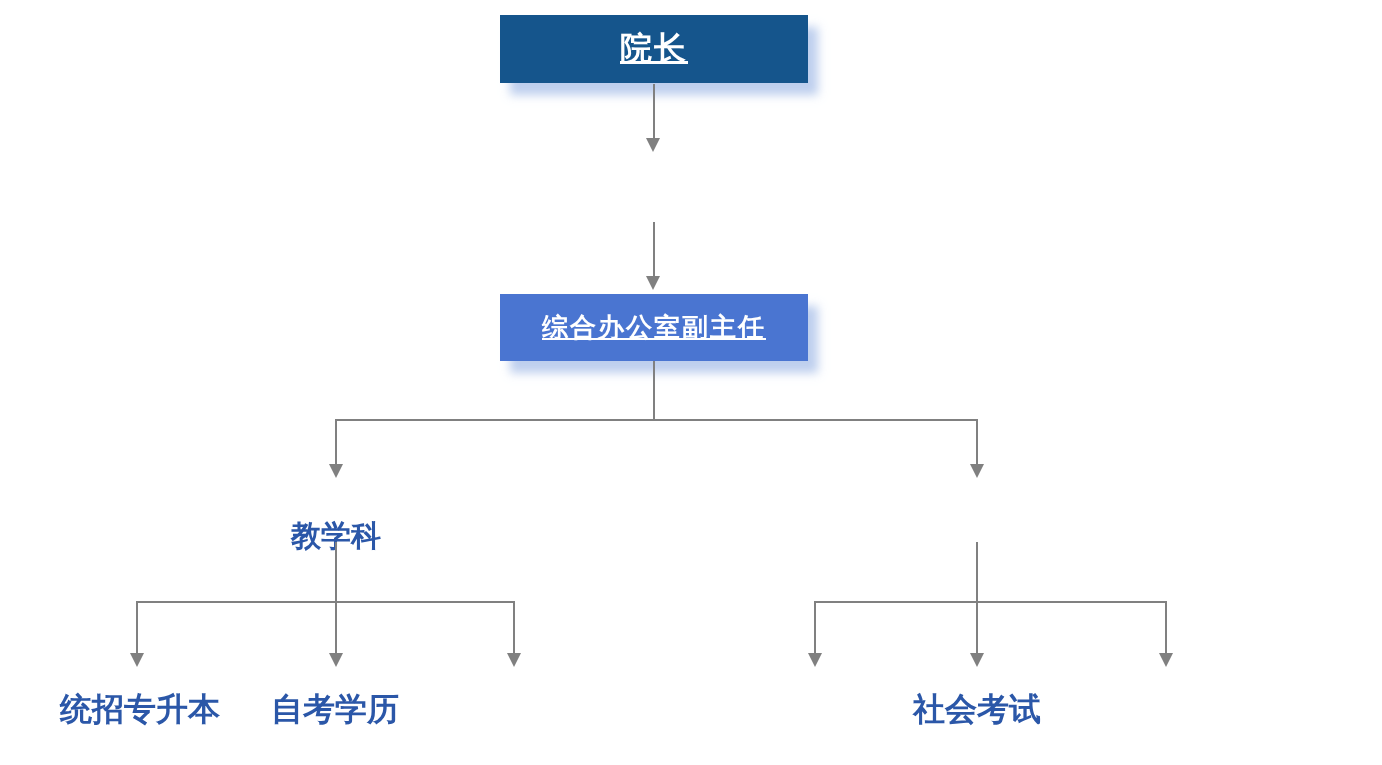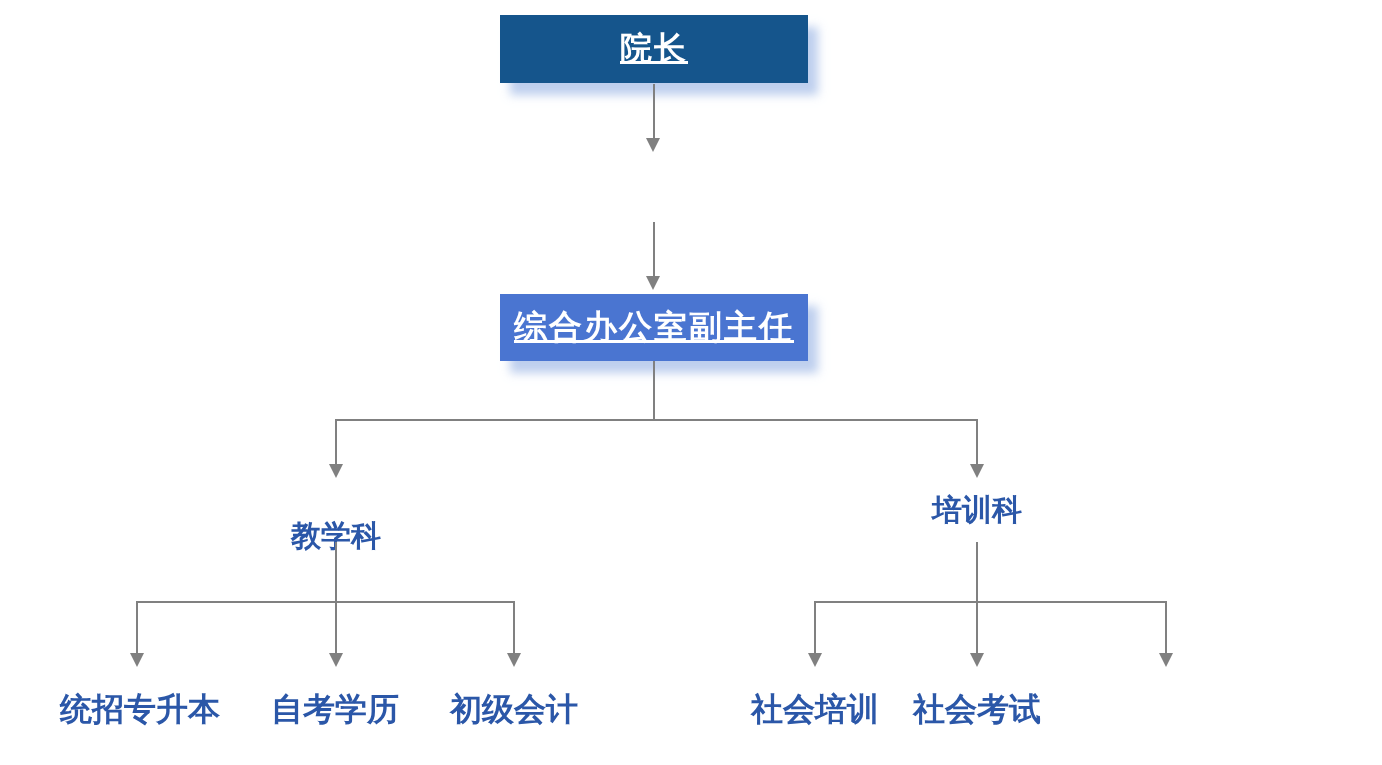--- a/index.html
+++ b/index.html
@@ -35,21 +35,21 @@
     justify-content:center;
     color:var(--node-text);
     font-weight:bold;
     font-size:32px;
     letter-spacing:2px;
     box-shadow:10px 12px 9px var(--shadow);
     text-decoration:underline;
   }
   .org-box.level1{top:15px;background:var(--level1-bg);}
   .org-box.level2{top:153px;background:var(--level2-bg);}
-  .org-box.level3{top:294px;height:67px;background:var(--level3-bg);font-size:33px;}
+  .org-box.level3{top:294px;height:67px;background:var(--level3-bg);font-size:26px;}
   
   .vline{position:absolute;width:2px;background:var(--connector);}
   .hline{position:absolute;height:2px;background:var(--connector);}
   .arrow-down{
     position:absolute;
     width:0;height:0;
     border-left:7px solid transparent;
     border-right:7px solid transparent;
     border-top:14px solid var(--connector);
   }
@@ -88,37 +88,34 @@
   <div class="arrow-down" style="left:646px;top:276px;"></div>
 
   <div class="vline" style="left:653px;top:361px;height:60px;"></div>
   <div class="hline" style="left:336px;top:419px;width:642px;"></div>
   <div class="vline" style="left:335px;top:419px;height:46px;"></div>
   <div class="arrow-down" style="left:329px;top:464px;"></div>
   <div class="vline" style="left:976px;top:419px;height:46px;"></div>
   <div class="arrow-down" style="left:970px;top:464px;"></div>
 
   <div class="branch-label" style="left:236px;top:516px;">教学科</div>
-  <div class="branch-label" style="left:877px;top:490px;">培训科</div>
 
   <div class="vline" style="left:335px;top:542px;height:112px;"></div>
   <div class="hline" style="left:136px;top:601px;width:379px;"></div>
   <div class="vline" style="left:136px;top:601px;height:53px;"></div>
   <div class="arrow-down" style="left:130px;top:653px;"></div>
   <div class="arrow-down" style="left:329px;top:653px;"></div>
   <div class="vline" style="left:513px;top:601px;height:53px;"></div>
   <div class="arrow-down" style="left:507px;top:653px;"></div>
 
   <div class="vline" style="left:976px;top:542px;height:112px;"></div>
   <div class="hline" style="left:814px;top:601px;width:353px;"></div>
   <div class="vline" style="left:814px;top:601px;height:53px;"></div>
   <div class="arrow-down" style="left:808px;top:653px;"></div>
   <div class="arrow-down" style="left:970px;top:653px;"></div>
   <div class="vline" style="left:1165px;top:601px;height:53px;"></div>
   <div class="arrow-down" style="left:1159px;top:653px;"></div>
 
   <div class="leaf-label" style="left:15px;">统招专升本</div>
   <div class="leaf-label" style="left:210px;">自考学历</div>
-  <div class="leaf-label" style="left:389px;">初级会计</div>
-  <div class="leaf-label" style="left:690px;">社会培训</div>
   <div class="leaf-label" style="left:852px;">社会考试</div>
 
 </div>
 
 </body></html>

